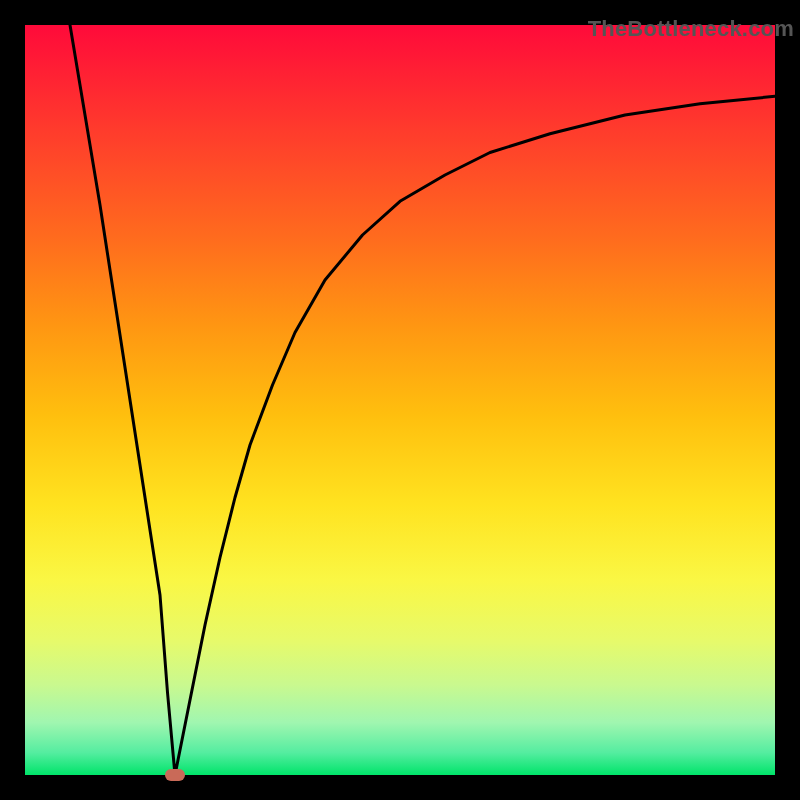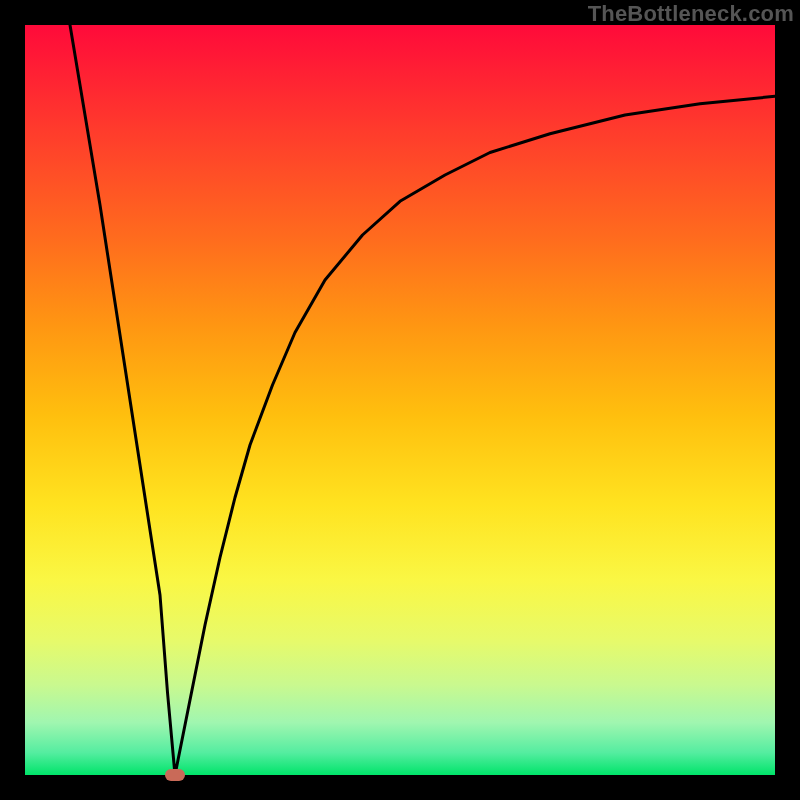--- a/index.html
+++ b/index.html
@@ -42,21 +42,21 @@
   svg.curve {
     position: absolute;
     left: 0;
     top: 0;
     width: 750px;
     height: 750px;
     display: block;
   }
   .watermark {
     position: absolute;
-    top: 1px;
+    top: 16px;
     right: 6px;
     color: #555;
     font-size: 22px;
     font-weight: 600;
     letter-spacing: 0.2px;
     user-select: none;
   }
   .marker {
     position: absolute;
     width: 20px;

